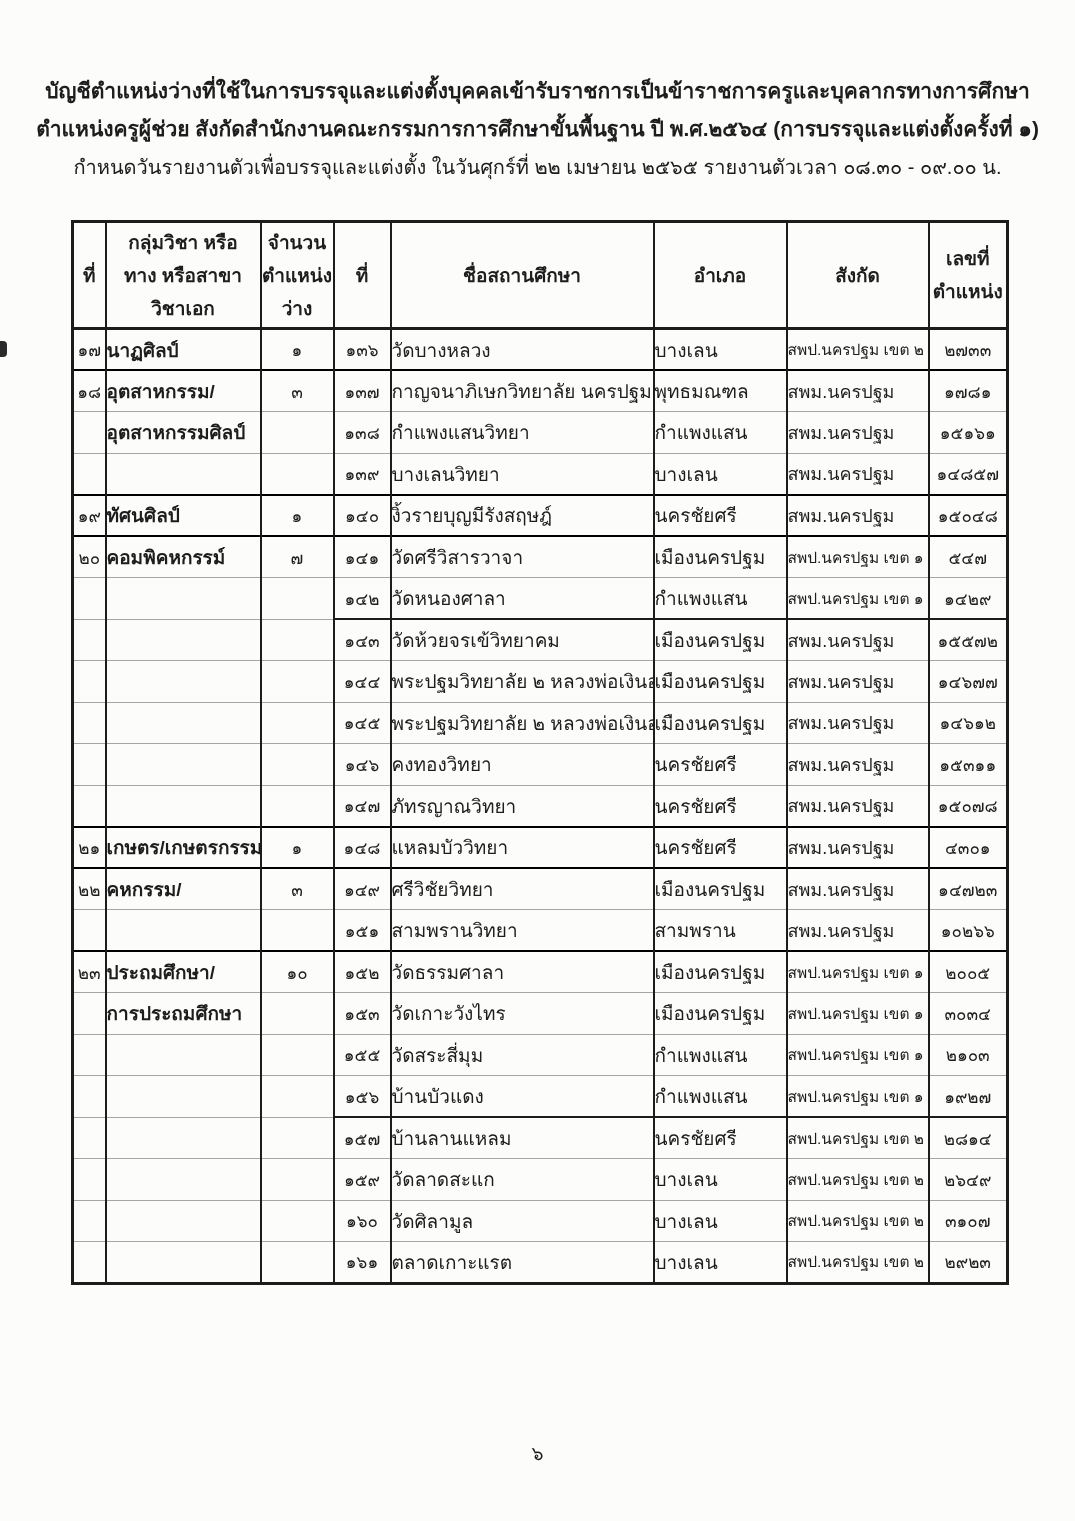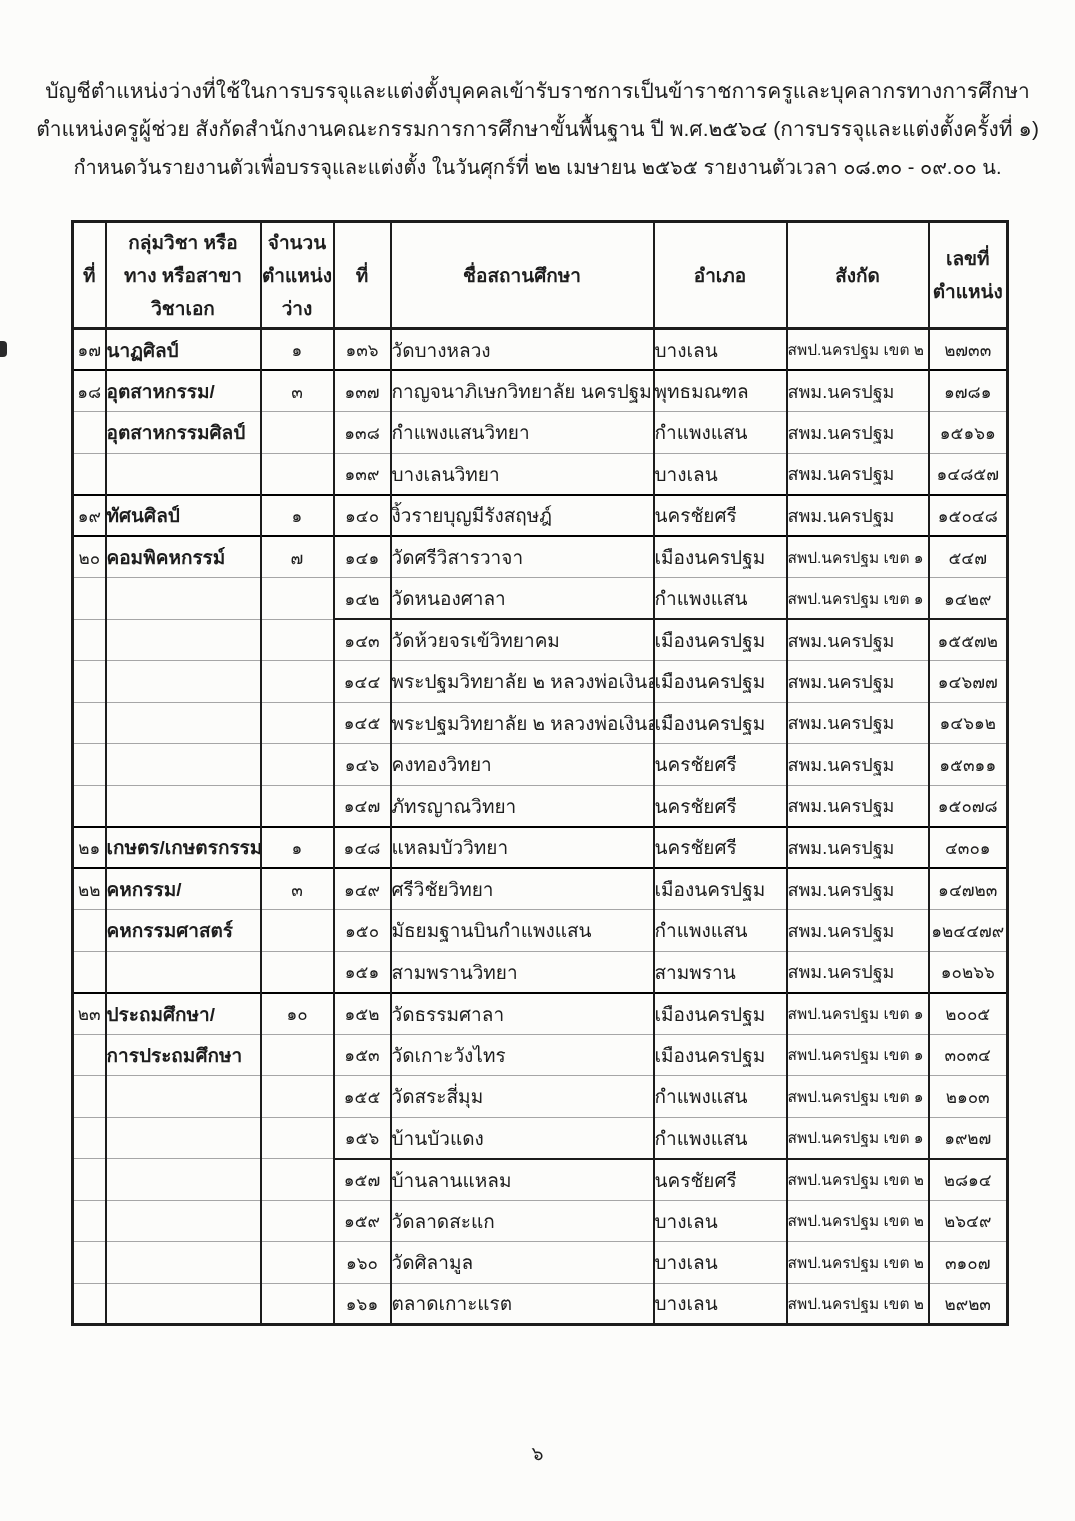--- a/index.html
+++ b/index.html
@@ -8,21 +8,21 @@
     width:1075px;height:1521px;
     background:#fcfcfa;
     font-family:"Liberation Sans","DejaVu Sans",sans-serif;
     color:#1d1d1d;
     overflow:hidden;
   }
   .title-block{
     position:absolute;top:74px;left:0;right:0;
     text-align:center;
   }
-  .title-line{font-size:21px;font-weight:normal;line-height:34px;}
+  .title-line{font-size:21px;font-weight:bold;line-height:34px;}
   .title-line.l2{margin-top:4px;}
   .subtitle-line{font-size:20px;font-weight:normal;line-height:34px;}
   .subtitle-line.l3{margin-top:4px;}
   table.positions{
     position:absolute;left:71px;top:220px;
     width:936px;
     border-collapse:collapse;table-layout:fixed;
     border:3px solid #1c1c1c;
   }
   table.positions th, table.positions td{
@@ -239,30 +239,20 @@
           <td class="c-subject">คหกรรม/</td>
           <td class="c-vac">๓</td>
           <td class="c-itemno right-part">๑๔๙</td>
           <td class="c-school right-part">ศรีวิชัยวิทยา</td>
           <td class="c-district right-part">เมืองนครปฐม</td>
           <td class="c-aff right-part">สพม.นครปฐม</td>
           <td class="c-pos right-part">๑๔๗๒๓</td>
         </tr>
         <tr>
           <td class="c-no"></td>
-          <td class="c-subject">คหกรรมศาสตร์</td>
-          <td class="c-vac"></td>
-          <td class="c-itemno right-part">๑๕๐</td>
-          <td class="c-school right-part">มัธยมฐานบินกำแพงแสน</td>
-          <td class="c-district right-part">กำแพงแสน</td>
-          <td class="c-aff right-part">สพม.นครปฐม</td>
-          <td class="c-pos right-part">๑๒๔๔๗๙</td>
-        </tr>
-        <tr>
-          <td class="c-no"></td>
           <td class="c-subject"></td>
           <td class="c-vac"></td>
           <td class="c-itemno right-part">๑๕๑</td>
           <td class="c-school right-part">สามพรานวิทยา</td>
           <td class="c-district right-part">สามพราน</td>
           <td class="c-aff right-part">สพม.นครปฐม</td>
           <td class="c-pos right-part">๑๐๒๖๖</td>
         </tr>
         <tr class="group-start">
           <td class="c-no">๒๓</td>

